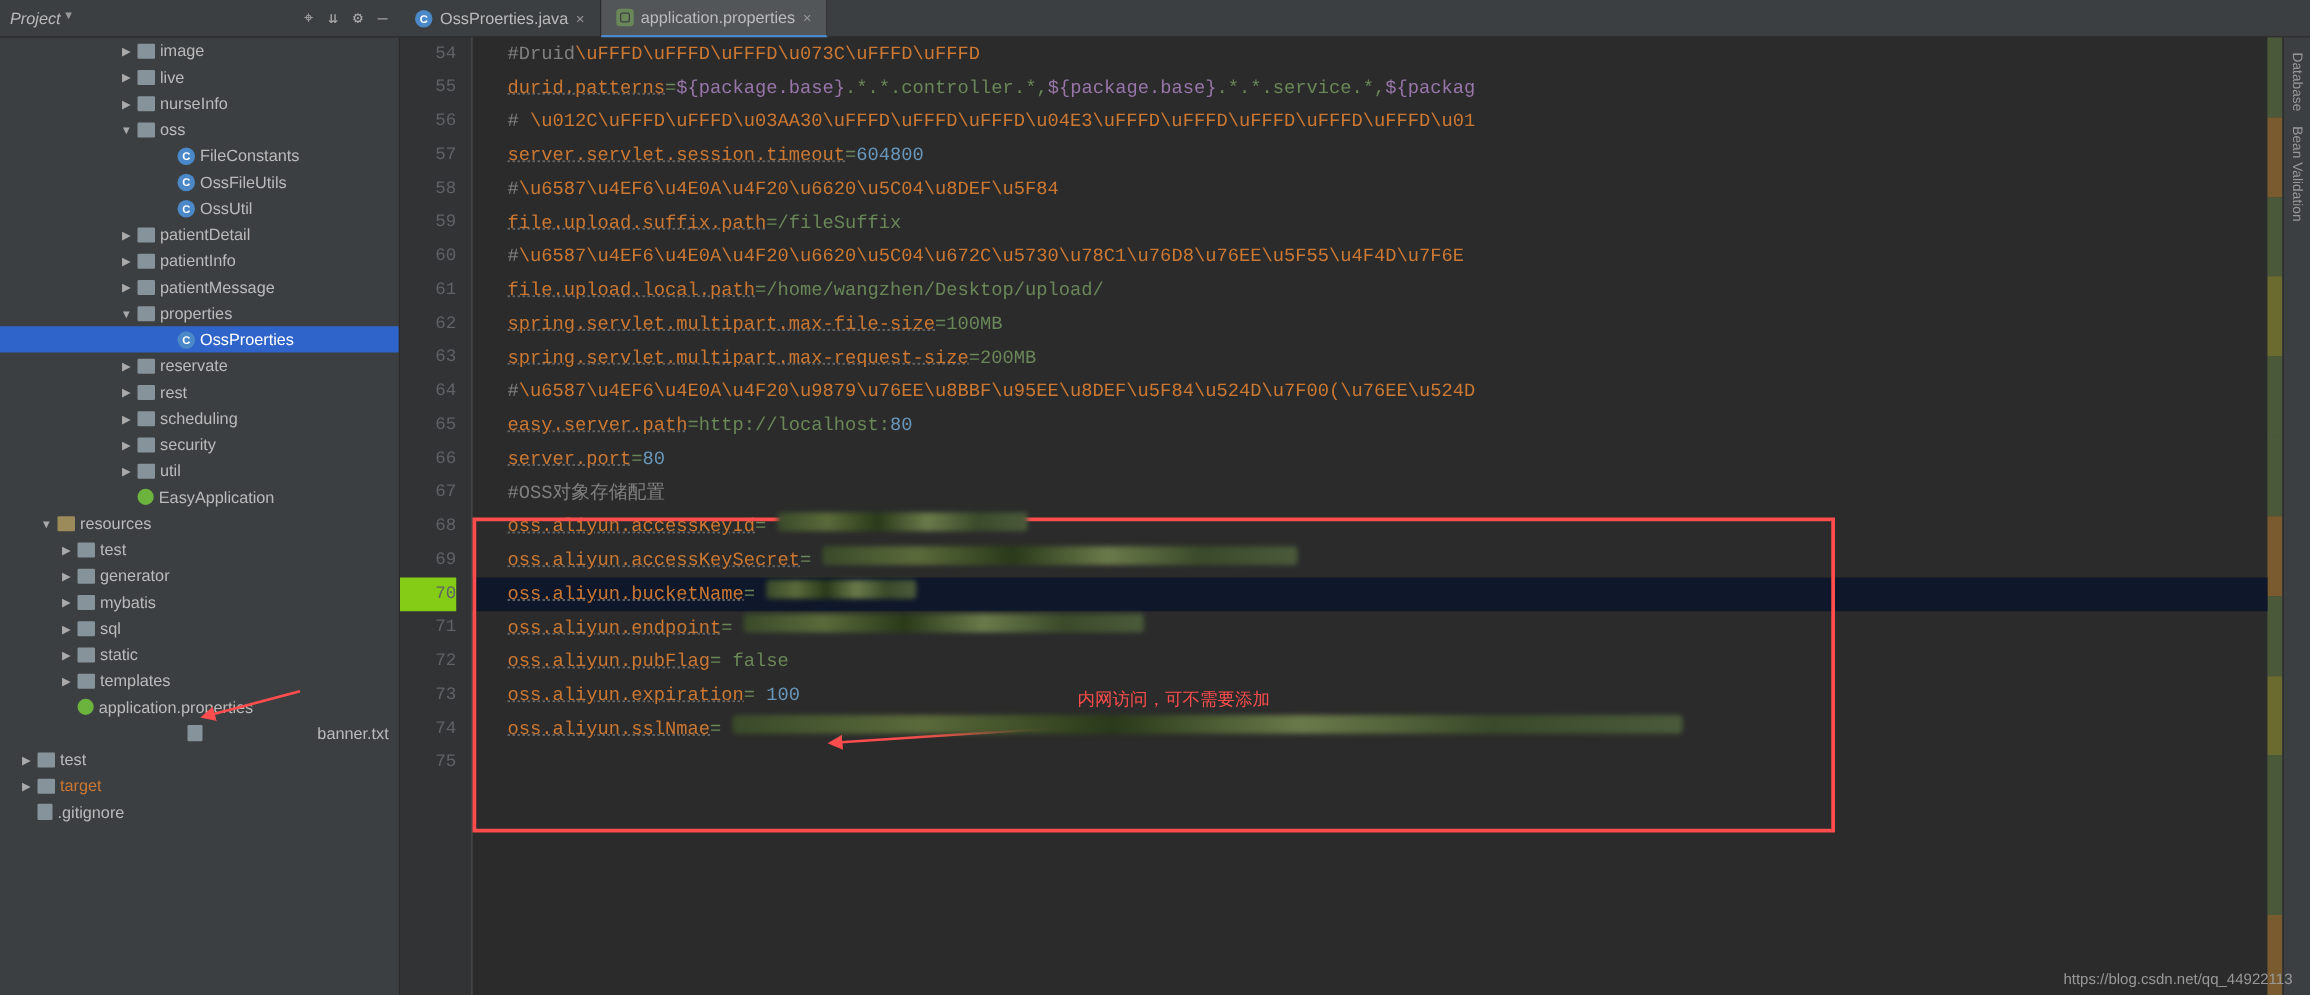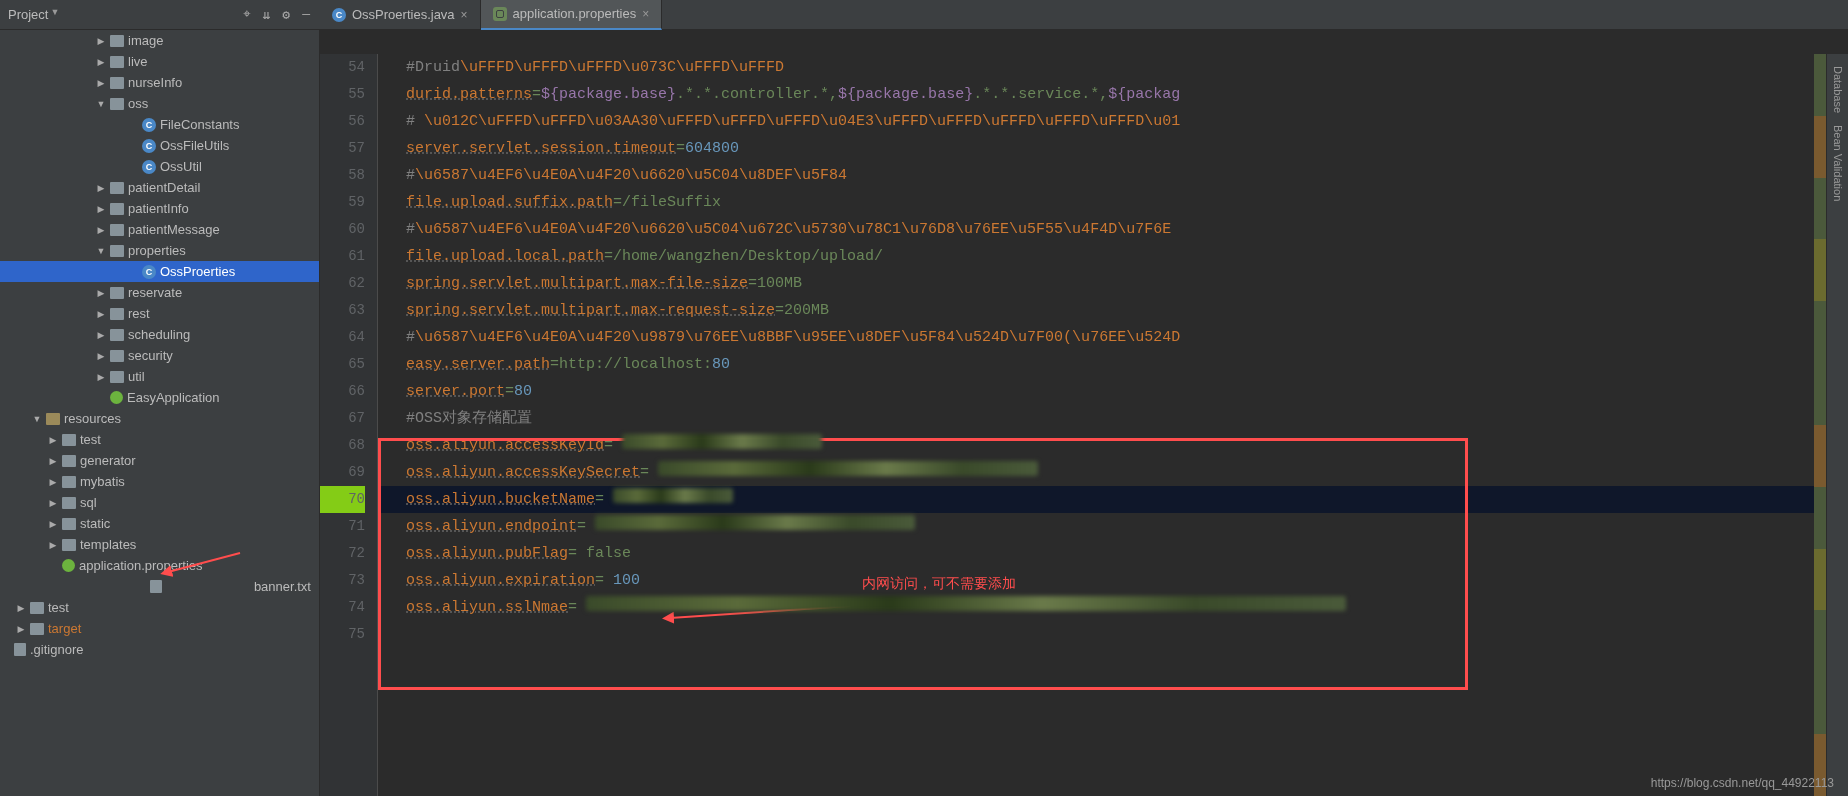--- a/index.html
+++ b/index.html
@@ -4,21 +4,21 @@
 <style>
   * { box-sizing: border-box; margin: 0; padding: 0; }
   body {
     background: #2b2b2b; color: #bbb; font-family: "Lucida Console","Courier New",monospace;
     font-size: 14px; width:1848px; height:796px; overflow:hidden; display:flex; flex-direction:column;
   }
   .title-bar { height:30px; width:320px; display:flex; align-items:center; position:absolute; top:0; left:0;
     background:#3c3f41; border-bottom:1px solid #2b2b2b; z-index:5;}
   .tabs-bar { height:30px; display:flex; align-items:center; position:absolute; top:0; left:320px; right:0;
     background:#3c3f41; border-bottom:1px solid #2b2b2b;}
-  .project-label { color:#bbb; font-size:13px; padding:0 8px; font-family:Arial,sans-serif; display:flex; gap:2px;}
+  .project-label { color:#bbb; font-size:13px; padding:0 8px; font-family:Arial,sans-serif; display:flex; gap:2px;font-style:italic;}
   .chev { font-size:9px; color:#999;}
   .title-icons { margin-left:auto; display:flex; gap:12px; padding-right:10px; color:#aaa; font-size:13px;}
   .tab { height:30px; display:flex; align-items:center; gap:6px; padding:0 12px; border-right:1px solid #2b2b2b;
     font-family:Arial,sans-serif; font-size:13px; }
   .tab.active { background:#525658; border-bottom:2px solid #4a88c7;}
   .tab .close { color:#999; font-size:12px; cursor:pointer;}
   .c-icon { width:14px; height:14px; border-radius:50%; background:#4a88c7; color:#fff; font-size:9px; font-weight:bold;
     display:flex; align-items:center; justify-content:center;}
   .g-icon { width:14px; height:14px; background:#6a8759; border-radius:3px; position:relative;}
   .g-icon::after { content:""; position:absolute; inset:3px 3px 3px 3px; border:1px solid #3c3f41; border-radius:2px;}
@@ -27,21 +27,21 @@
     border-right:1px solid #2b2b2b;}
   .tree-row { height:21px; display:flex; align-items:center; gap:4px; padding-right:8px; white-space:nowrap;}
   .tree-row.selected { background:#2f65ca; color:#fff;}
   .tree-row.target { color:#cc7832;}
   .tw { display:inline-block; width:10px; text-align:center; color:#aaa; font-size:9px;}
   .folder-ic { width:14px; height:12px; background:#87939a; border-radius:1px; display:inline-block; position:relative;}
   .folder-ic.pkg { background:#87939a;}
   .folder-ic.res { background:#9b8a5a;}
   .file-ic { width:12px; height:13px; background:#87939a; border-radius:1px;}
   .spring-ic { width:13px; height:13px; border-radius:50%; background:#6cb33e;}
-  .editor { flex:1; display:flex; background:#2b2b2b; position:relative;margin-top:24px;}
+  .editor { flex:1; display:flex; background:#2b2b2b; position:relative;}
   .gutter { width:58px; background:#313335; color:#606366; text-align:right; padding-right:12px;
     font-size:14px; line-height:27px; border-right:1px solid #4b4b4b;}
   .gutter div { height:27px;}
   .gutter .hl { background:#84cc16;text-align:right;}
   .code { flex:1; position:relative; line-height:27px; font-size:15px;}
   .code-line { height:27px; padding-left:28px; white-space:pre;}
   .code-line.hl { background:#0f172a;}
   .c-comment { color:#808080;}
   .c-key { color:#cc7832; text-decoration:underline dotted #666;}
   .c-val { color:#6a8759;}
@@ -233,21 +233,21 @@
       <div class="tree-row" style="padding-left: 16px;">
         <span class="tw">▶</span>
         <span class="folder-ic pkg"></span>
         <span>test</span>
       </div>
       <div class="tree-row target" style="padding-left: 16px;">
         <span class="tw">▶</span>
         <span class="folder-ic pkg"></span>
         <span>target</span>
       </div>
-      <div class="tree-row" style="padding-left: 0;">
+      <div class="tree-row" style="padding-left: 16px;">
         <span class="tw"></span>
         <span class="file-ic"></span>
         <span>.gitignore</span>
       </div>
     </div>
   <div class="editor">
     <div class="gutter" id="gutter">
         <div>54</div>
         <div>55</div>
         <div>56</div>

